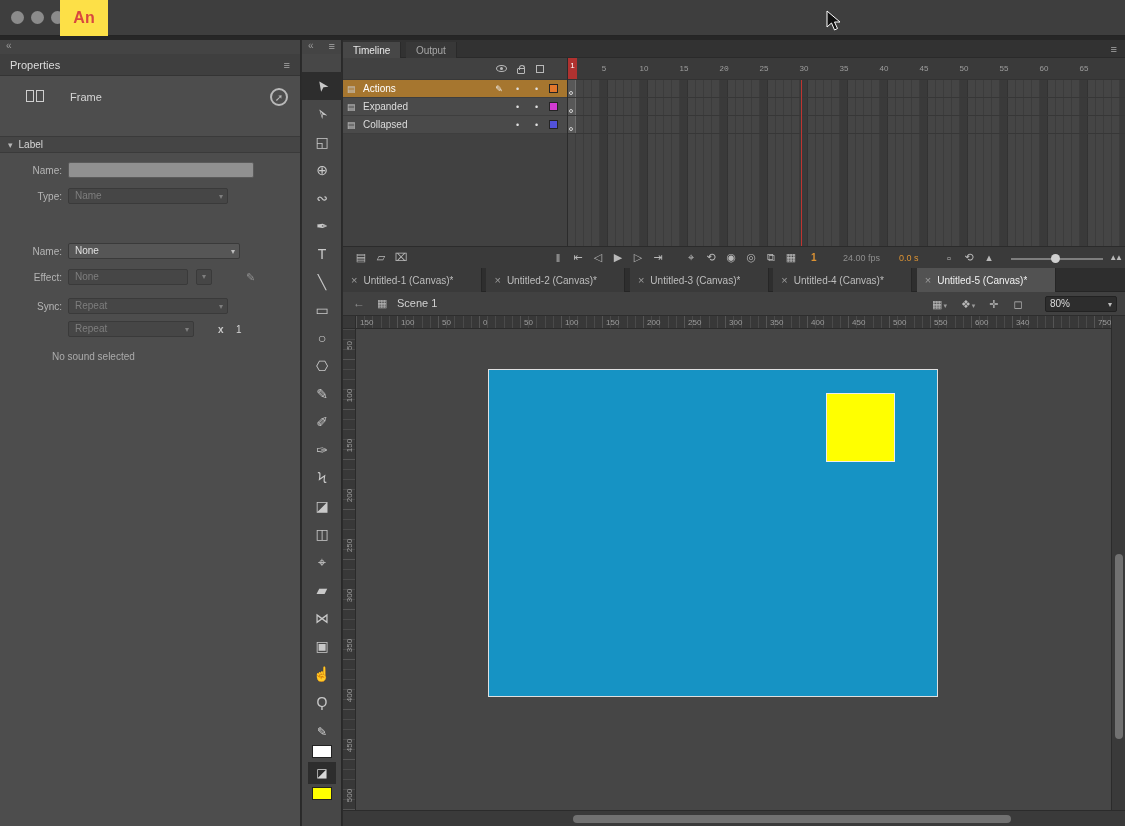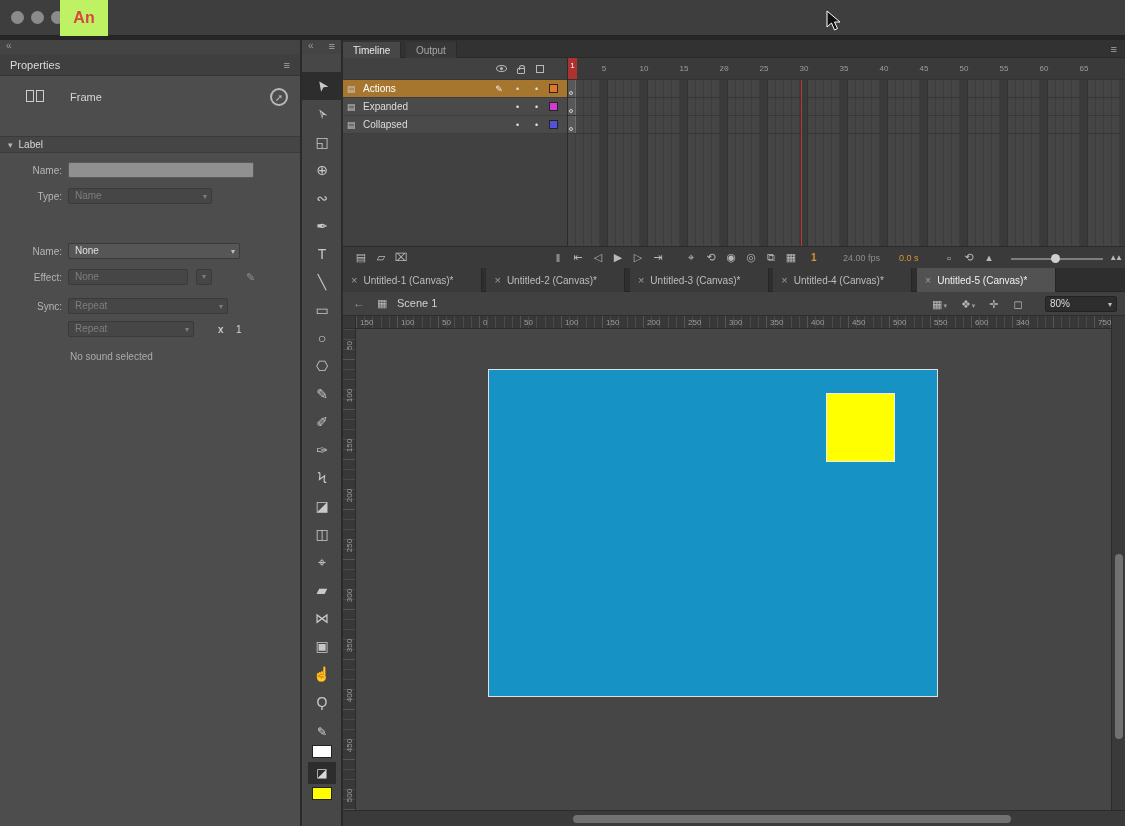--- a/index.html
+++ b/index.html
@@ -3,21 +3,21 @@
 <meta charset="utf-8">
 <style>
   *{margin:0;padding:0;box-sizing:border-box}
   html,body{width:1125px;height:826px;overflow:hidden;background:#2b2b2b;
     font-family:"Liberation Sans",sans-serif;}
   #app{position:relative;width:1125px;height:826px;background:#2b2b2b;color:#ccc}
 
   
   #titlebar{position:absolute;left:0;top:0;width:1125px;height:36px;background:#3e3e3e;border-bottom:1px solid #242424}
   .traffic-light{position:absolute;top:11px;width:13px;height:13px;border-radius:50%;background:#8b8b8b}
-  #app-logo{position:absolute;left:60px;top:0;width:48px;height:36px;background:#bef264;color:#d8473f;
+  #app-logo{position:absolute;left:60px;top:0;width:48px;height:36px;background:#fde047;color:#d8473f;
     font-size:16px;font-weight:bold;display:flex;align-items:center;justify-content:center}
   #gap-strip{position:absolute;left:0;top:36px;width:1125px;height:4px;background:#262626}
 
   
   #props-panel{position:absolute;left:0;top:40px;width:301px;height:786px;background:#4d4d4d;border-right:1px solid #292929}
   .panel-topstrip{position:absolute;left:0;top:0;width:100%;height:14px;background:#444;color:#9a9a9a;font-size:10px;line-height:12px;padding:0 6px}
   #props-header{position:absolute;left:0;top:14px;width:100%;height:22px;background:#3f3f3f;border-bottom:1px solid #343434}
   #props-header .title{position:absolute;left:10px;top:5px;font-size:11px;color:#dcdcdc}
   .menu-glyph{color:#a9a9a9;font-size:11px}
   #props-header .menu-glyph{position:absolute;right:10px;top:5px}
@@ -40,21 +40,21 @@
   .dd{position:absolute;left:68px;top:0;height:16px;background:#565656;border:1px solid #3a3a3a;border-radius:2px;
     font-size:10px;color:#e0e0e0;line-height:14px;padding:0 16px 0 6px}
   .dd .caret{position:absolute;right:4px;top:1px;font-size:8px;color:#bdbdbd}
   .dd.disabled{background:#464646;color:#7e7e7e}
   .dd.disabled .caret{color:#7e7e7e}
   .mini-caret-btn{position:absolute;left:196px;top:0;width:16px;height:16px;background:#464646;border:1px solid #3a3a3a;
     border-radius:2px;color:#7e7e7e;font-size:8px;text-align:center;line-height:14px}
   #effect-pencil{position:absolute;left:246px;top:2px;color:#8f8f8f;font-size:11px;background:none;border:none}
   #repeat-x{position:absolute;left:218px;top:3px;font-size:10px;color:#c9c9c9;font-weight:bold}
   #repeat-count{position:absolute;left:236px;top:3px;font-size:10px;color:#d6d6d6}
-  #sound-status{position:absolute;left:70px;top:311px;font-size:10px;color:#ababab}
+  #sound-status{position:absolute;left:52px;top:311px;font-size:10px;color:#ababab}
 
   
   #tools-panel{position:absolute;left:302px;top:40px;width:40px;height:786px;background:#474747;border-right:1px solid #292929}
   #tools-panel .panel-topstrip{display:flex;justify-content:space-between;background:#444}
   #tools-list{position:absolute;left:0;top:32px;width:40px}
   .tool{width:40px;height:28px;display:flex;align-items:center;justify-content:center;background:none;border:none;
     font-size:14px;color:#c9c9c9;font-family:inherit}
   .tool.selected{background:#2d2d2d}
   div#tools-list button.tool:nth-of-type(1) .tool-glyph,
   div#tools-list button.tool:nth-of-type(2) .tool-glyph{display:inline-block;transform:rotate(-125deg)}
@@ -191,21 +191,21 @@
 
     <div class="section-header" id="label-header">
       <span class="caret">▾</span><span>Label</span>
     </div>
     <div class="prop-row" id="row-label-name">
       <span class="prop-label">Name:</span>
       <input id="label-name-input" value="" style="">
     </div>
     <div class="prop-row" id="row-label-type">
       <span class="prop-label">Type:</span>
-      <div class="dd disabled" style="width:144px">
+      <div class="dd disabled" style="width:160px">
         <span>Name</span>
         <span class="caret">▾</span>
       </div>
     </div>
 
     <div class="prop-row" id="row-sound-name">
       <span class="prop-label">Name:</span>
       <div class="dd" style="width:172px">
         <span>None</span>
         <span class="caret">▾</span>

